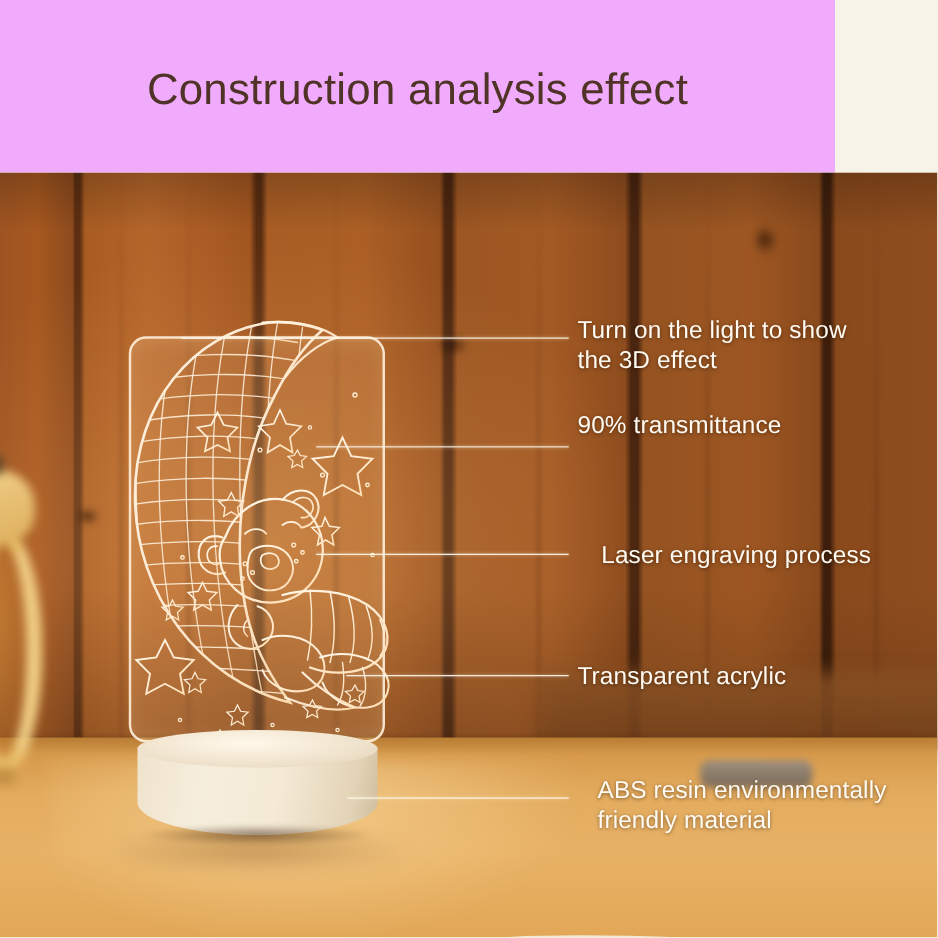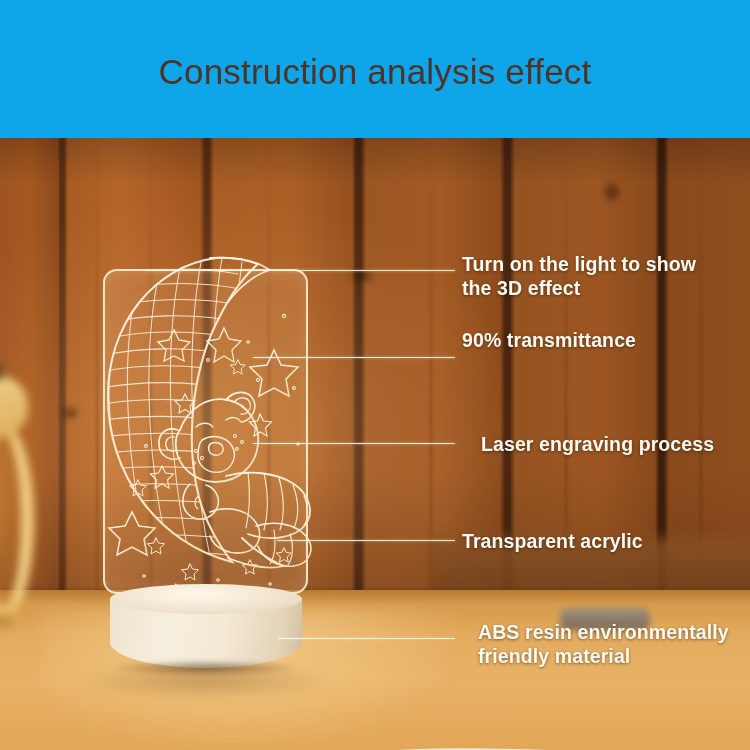--- a/index.html
+++ b/index.html
@@ -3,22 +3,22 @@
 <meta charset="utf-8">
 <style>
   * { margin:0; padding:0; box-sizing:border-box; }
   html,body { width:750px; height:750px; overflow:hidden; background:#f7f3e8; }
   body { font-family:"Liberation Sans", sans-serif; }
 
   #stage { position:relative; width:750px; height:750px; overflow:hidden; }
 
   
   .header-band{
-    position:absolute; left:0; top:0; width:750px; height:138px;
-    background:#0ea5e9;
+    position:absolute; left:0; top:0; width:668px; height:138px;
+    background:#f0abfc;
     display:flex; align-items:center; justify-content:center;
   }
   .page-title{
     font-size:35px; font-weight:400; letter-spacing:.2px;
     color:#4f3326; white-space:nowrap;
     transform:translateY(3px);
   }
 
   
   .photo{
@@ -166,21 +166,20 @@
     box-shadow:0 0 3px rgba(255,240,210,.6);
   }
   .callout{
     position:absolute;
     color:#fffaf2;
     font-size:19.5px;
     line-height:24px;
     letter-spacing:.1px;
     text-shadow:0 1px 3px rgba(40,18,4,.55);
     white-space:pre-line;
-    font-weight:bold;
   }
 </style>
 </head>
 <body>
 
 <div id="stage">
 
   <div class="header-band">
     <div class="page-title">Construction analysis effect</div>
   </div>

